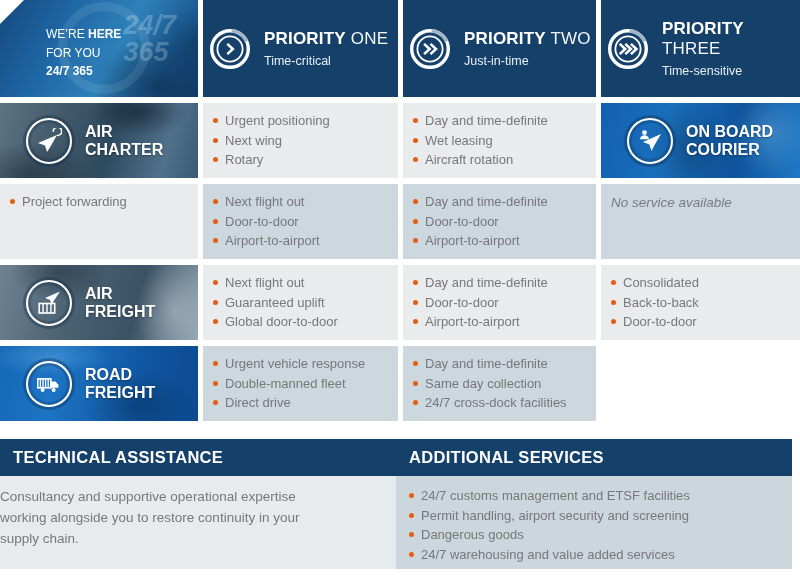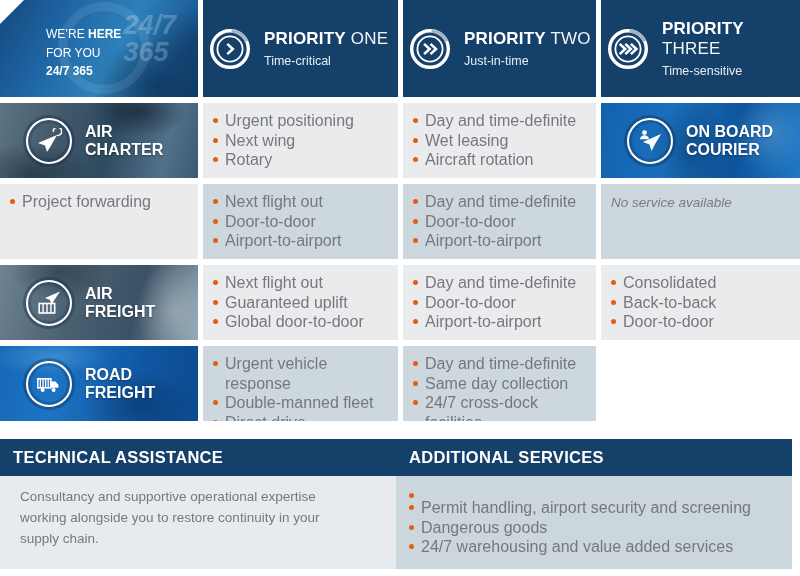--- a/index.html
+++ b/index.html
@@ -43,34 +43,34 @@
   .theme-airfreight::before{content:"";position:absolute;inset:0;background:radial-gradient(55px 70px at 88% 60%,rgba(225,232,238,.35),transparent 70%),radial-gradient(70px 40px at 30% 10%,rgba(10,25,40,.40),transparent 70%);}
   .theme-road{background:linear-gradient(100deg,#1668b6 0%,#1d74c4 28%,#0f55a0 72%,#0c4a90 100%);}
   .theme-road::before{content:"";position:absolute;inset:0;background:radial-gradient(90px 25px at 25% 15%,rgba(150,210,245,.25),transparent 70%),radial-gradient(80px 50px at 70% 80%,rgba(6,30,60,.35),transparent 70%);}
   .label > *{position:relative;}
 
   
   .c-light{background:var(--cell_light);}
   .c-blue{background:var(--cell_blue);}
   .content{padding:8px 8px 0 10px;}
   ul.blist{list-style:none;margin:0;padding:0;}
-  ul.blist li{display:flex;gap:7px;font-size:16px;line-height:19.5px;color:var(--text_gray);}
+  ul.blist li{display:flex;gap:7px;font-size:13px;line-height:19.5px;color:var(--text_gray);}
   ul.blist .dot{flex:none;width:5px;height:5px;border-radius:50%;background:var(--orange);margin-top:7px;}
   .note{display:block;padding-top:3px;font-size:13.5px;font-style:italic;color:#7a7d80;}
 
   
   .bottom{display:flex;margin-top:18px;width:800px;}
   .section{flex:none;}
   .sec-left{width:396px;}
   .sec-right{width:396px;}
   .sec-head{height:37px;background:var(--navy);color:#fff;display:flex;align-items:center;padding-left:13px;font-weight:bold;font-size:16.5px;letter-spacing:.3px;}
   .sec-body{height:93px;}
   .sec-left .sec-body{background:#e8ebee;}
   .sec-right .sec-body{background:#ccd6dd;}
-  .sec-body p{margin:0;padding:10px 0 0 20px;width:330px;font-size:13.5px;line-height:21px;color:var(--text_gray);}
+  .sec-body p{margin:0;padding:10px 0 0 0;width:330px;font-size:13.5px;line-height:21px;color:var(--text_gray);}
   .sec-body ul.blist{padding:10px 0 0 13px;}
 </style>
 </head>
 <body>
 
 <div class="grid" id="grid">
 
   <div class="cell brand">
     <div class="blob"></div>
     <div class="ring"></div>
@@ -331,20 +331,21 @@
     <div class="sec-body">
       <p>Consultancy and supportive operational expertise working alongside you to restore continuity in your supply chain.</p>
     </div>
   </div>
   <div class="section sec-right">
     <div class="sec-head">ADDITIONAL SERVICES</div>
     <div class="sec-body">
       <ul class="blist" id="addl-list">
           <li>
             <span class="dot"></span>
+            <span>24/7 customs management and ETSF facilities</span>
           </li>
           <li>
             <span class="dot"></span>
             <span>Permit handling, airport security and screening</span>
           </li>
           <li>
             <span class="dot"></span>
             <span>Dangerous goods</span>
           </li>
           <li>

